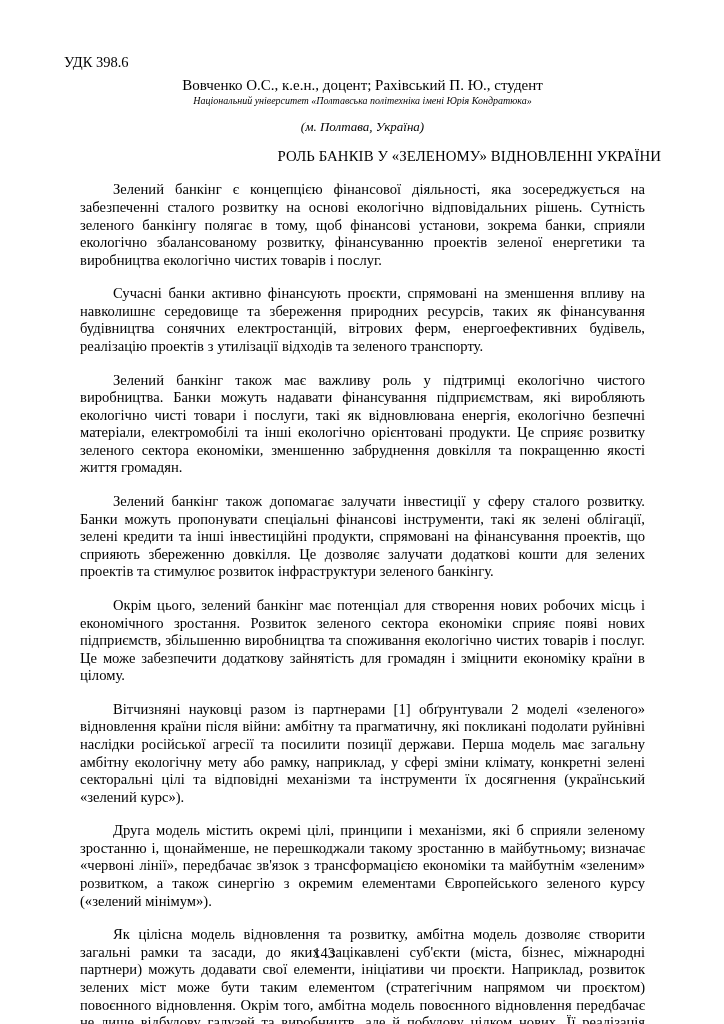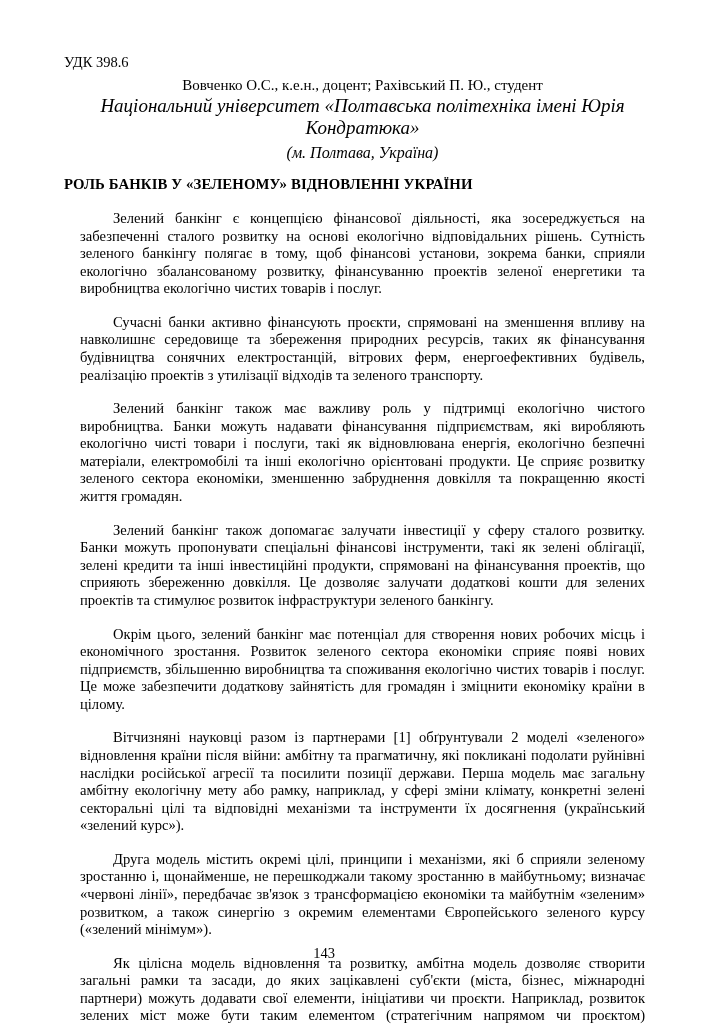--- a/index.html
+++ b/index.html
@@ -38,38 +38,38 @@
     margin: 0 0 6px 0;
     white-space: pre;
   }
   .authors {
     font-size: 15px;
     line-height: 1.18;
     text-align: center;
     margin: 0;
   }
   .affiliation {
-    font-size: 19px;
+    font-size: 10px;
     line-height: 1.18;
     text-align: center;
     font-style: italic;
     margin: 0;
   }
   .city {
-    font-size: 16px;
+    font-size: 13px;
     line-height: 1.18;
     text-align: center;
     font-style: italic;
-    margin: 4px;
+    margin: 12px;
   }
   .title {
     font-size: 14.8px;
     line-height: 1.18;
-    text-align: left;
-    font-weight: bold;
+    text-align: right;
+    font-weight: normal;
     margin: 14px 0 9px 0;
     letter-spacing: 0.1px;
   }
   .body-text p {
     font-size: 14.6px;
     line-height: 1.205;
     text-align: justify;
     text-indent: 33px;
     margin: 16px;
     hyphens: none;

